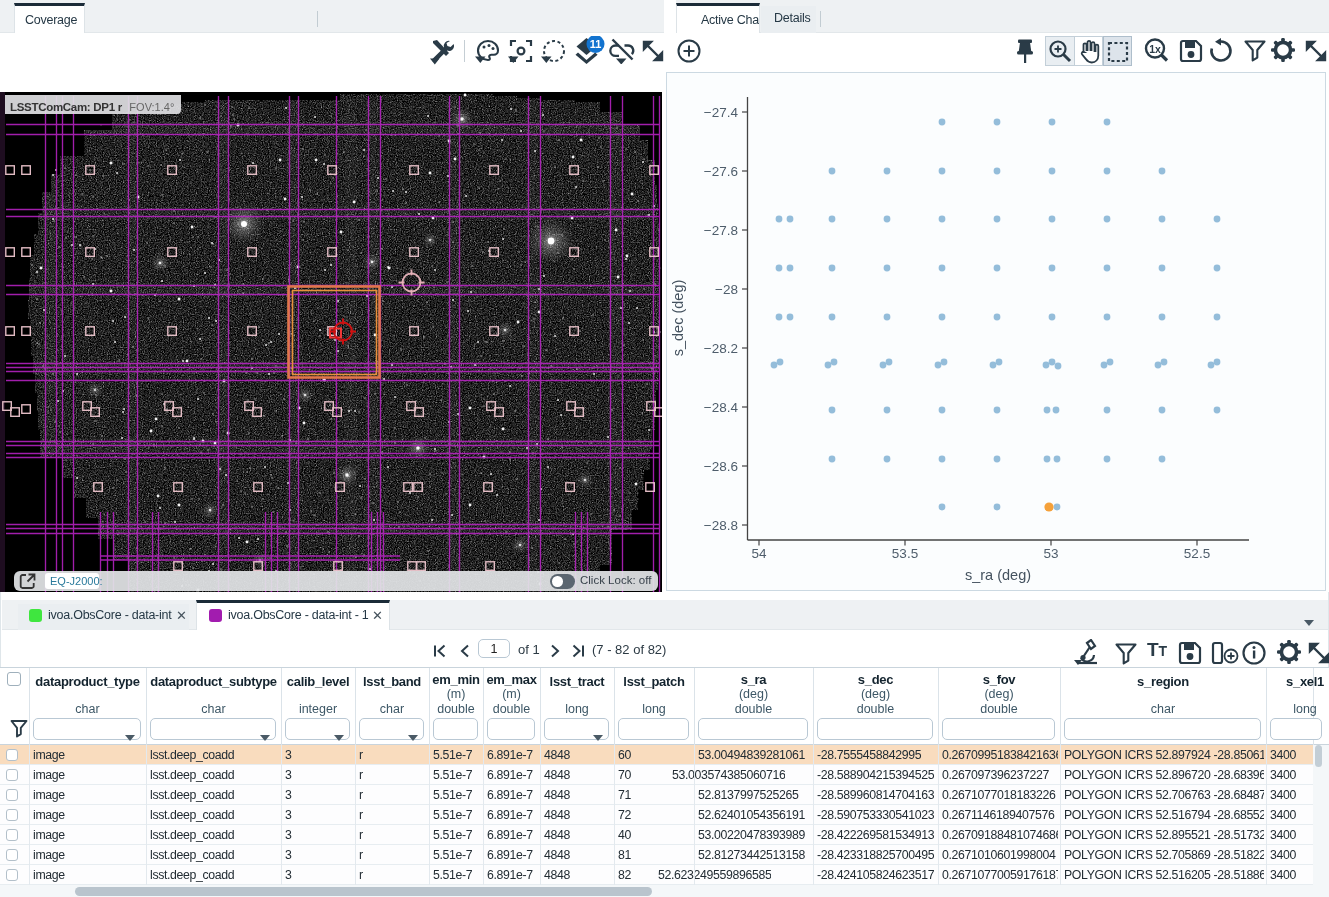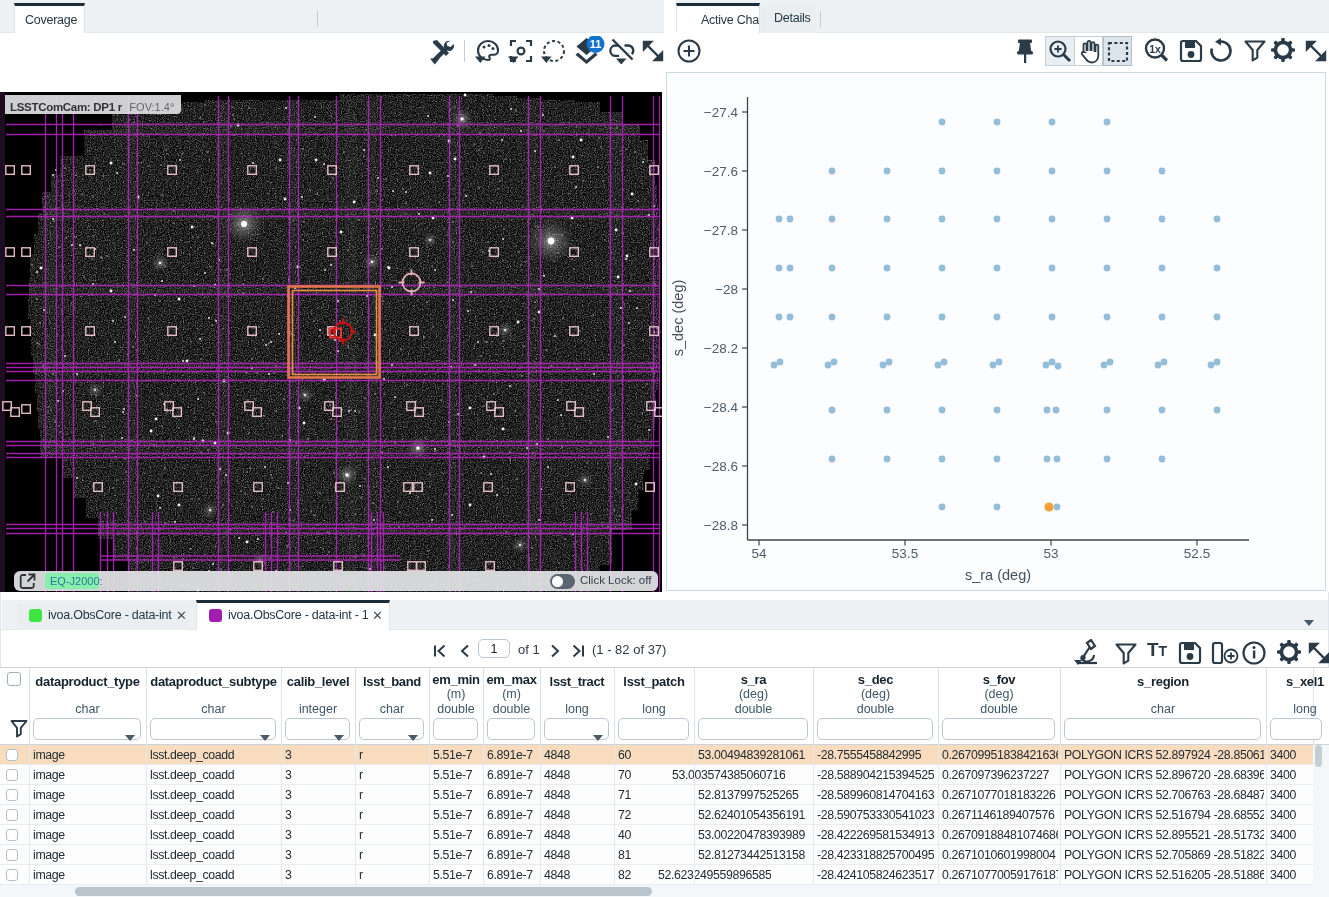--- a/index.html
+++ b/index.html
@@ -226,21 +226,21 @@
 </svg>
     <div class="abs nw" style="left:5px;top:3px;height:19px;background:rgba(225,225,228,0.92);border-radius:0 0 4px 0;padding:2px 7px 0 5px">
       <span style="font-size:11.5px;font-weight:bold;color:#333;letter-spacing:-0.3px">LSSTComCam: DP1 r</span>
       <span style="font-size:11px;color:#666">&nbsp;FOV:1.4°</span>
     </div>
     <div class="abs" style="left:14px;top:479px;width:644px;height:20px;background:rgba(226,228,230,0.93);border-radius:6px">
       <span class="abs" style="left:5px;top:2px"><svg width="17" height="17" viewBox="0 0 17 17" style="">
             <path d="M7 2H3.5A1.8 1.8 0 0 0 1.7 3.8v9.4A1.8 1.8 0 0 0 3.5 15h9.4a1.8 1.8 0 0 0 1.8-1.8V10" fill="none" stroke="#333" stroke-width="1.8"></path>
             <path d="M9.5 1.5h6v6M15 2L8.5 8.5" stroke="#333" stroke-width="1.8" fill="none"></path>
           </svg></span>
-      <span class="abs nw" style="left:31px;top:2px;width:54px;height:15.5px;background:#86efac;border-radius:3px;font-size:11px;color:#2a7a9b;padding:1.5px 0 0 5px">EQ-J2000:</span>
+      <span class="abs nw" style="left:31px;top:2px;width:54px;height:15.5px;background:#ffffff;border-radius:3px;font-size:11px;color:#2a7a9b;padding:1.5px 0 0 5px">EQ-J2000:</span>
       <span class="abs" style="left:536px;top:3px;width:25px;height:14.5px;background:#5b6670;border-radius:8px">
           <span class="abs" style="left:2px;top:2px;width:10.5px;height:10.5px;background:#fff;border-radius:50%"></span>
         </span>
       <span class="abs nw" style="left:566px;top:3px;font-size:11.5px;color:#39434c">Click Lock: off</span>
     </div>
   </div>
 </div>
 
 <div class="abs" style="left:664px;top:0;width:665px;height:592px">
   <div class="tabbar" style="left:12px;top:0;width:653px;height:33px;border-bottom:1px solid #e2e7ea"></div>
@@ -453,21 +453,21 @@
         </svg></span>
     <span class="abs" style="left:477px;top:1px;width:32px;height:19px;border:1px solid #b9c8d4;border-radius:5px;background:#fff;font-size:12.5px;color:#222;text-align:center;padding-top:2px">1</span>
     <span class="abs nw" style="left:517px;top:4px;font-size:13px;color:#2c3a44">of 1</span>
     <span class="abs" style="left:549px;top:6px"><svg width="10" height="14" viewBox="0 0 10 14" style="">
           <path d="M2 1.5L8 7l-6 5.5" fill="none" stroke="#2a3b47" stroke-width="2"></path>
         </svg></span>
     <span class="abs" style="left:570px;top:6px"><svg width="14" height="14" viewBox="0 0 14 14" style="">
           <path d="M2.5 1.5L8.5 7l-6 5.5" fill="none" stroke="#2a3b47" stroke-width="2"></path>
           <path d="M12 1.5v11" stroke="#2a3b47" stroke-width="2"></path>
         </svg></span>
-    <span class="abs nw" style="left:591px;top:4px;font-size:13px;color:#2c3a44">(1 - 82 of 37)</span>
+    <span class="abs nw" style="left:591px;top:4px;font-size:13px;color:#2c3a44">(7 - 82 of 82)</span>
     <span class="abs" style="left:1073px;top:1px"><svg width="28" height="28" viewBox="0 0 28 28" style="">
           <g stroke="#2a3b47" stroke-width="2.2" fill="none">
             <path d="M13 4l4-3 4 6-4 3z"></path>
             <path d="M15.5 8.5l-6 9"></path>
             <path d="M7 19a7 7 0 0 0 13-3"></path>
             <path d="M3 24h20"></path>
           </g>
           <circle cx="9" cy="18.5" r="2.6" fill="#2a3b47"></circle>
           <path d="M0 21h8l-4 5z" fill="#2a3b47"></path>
         </svg></span>

